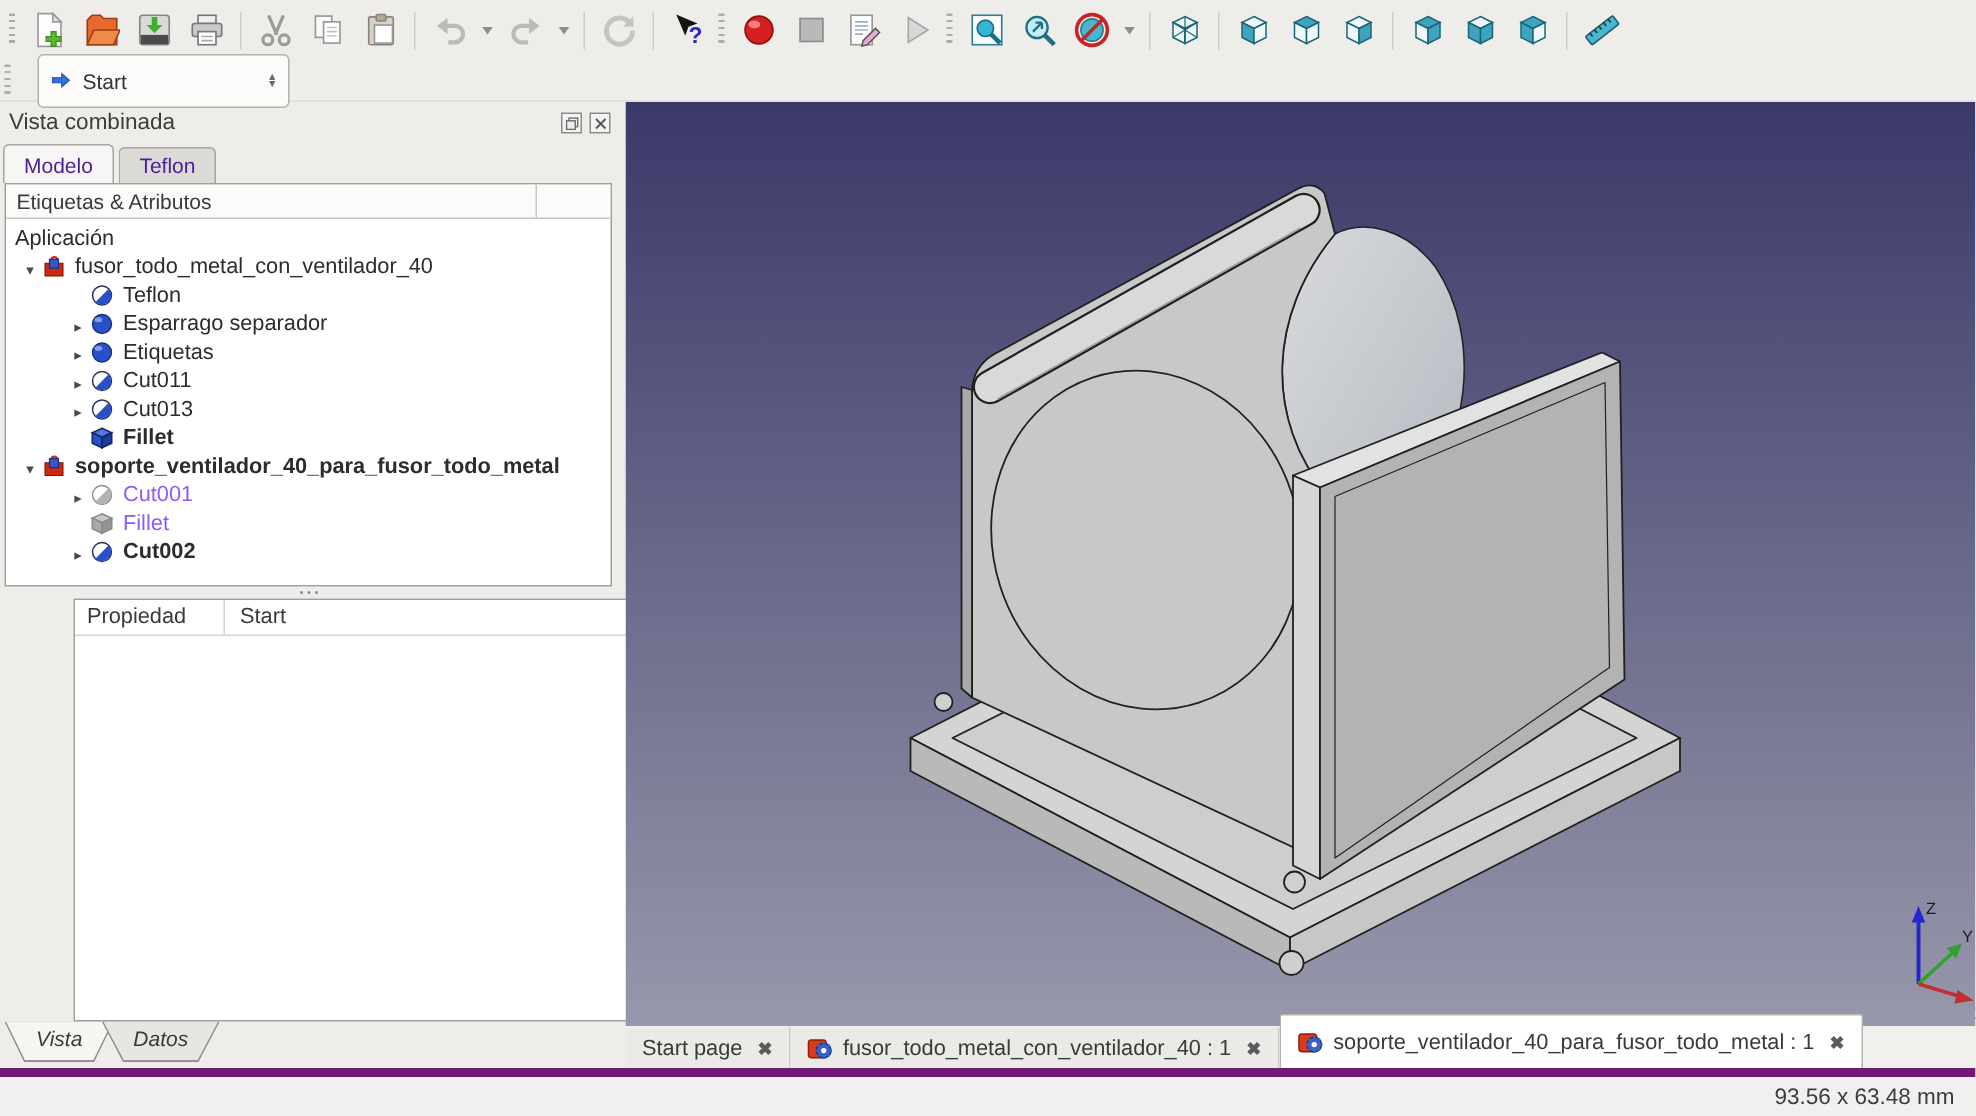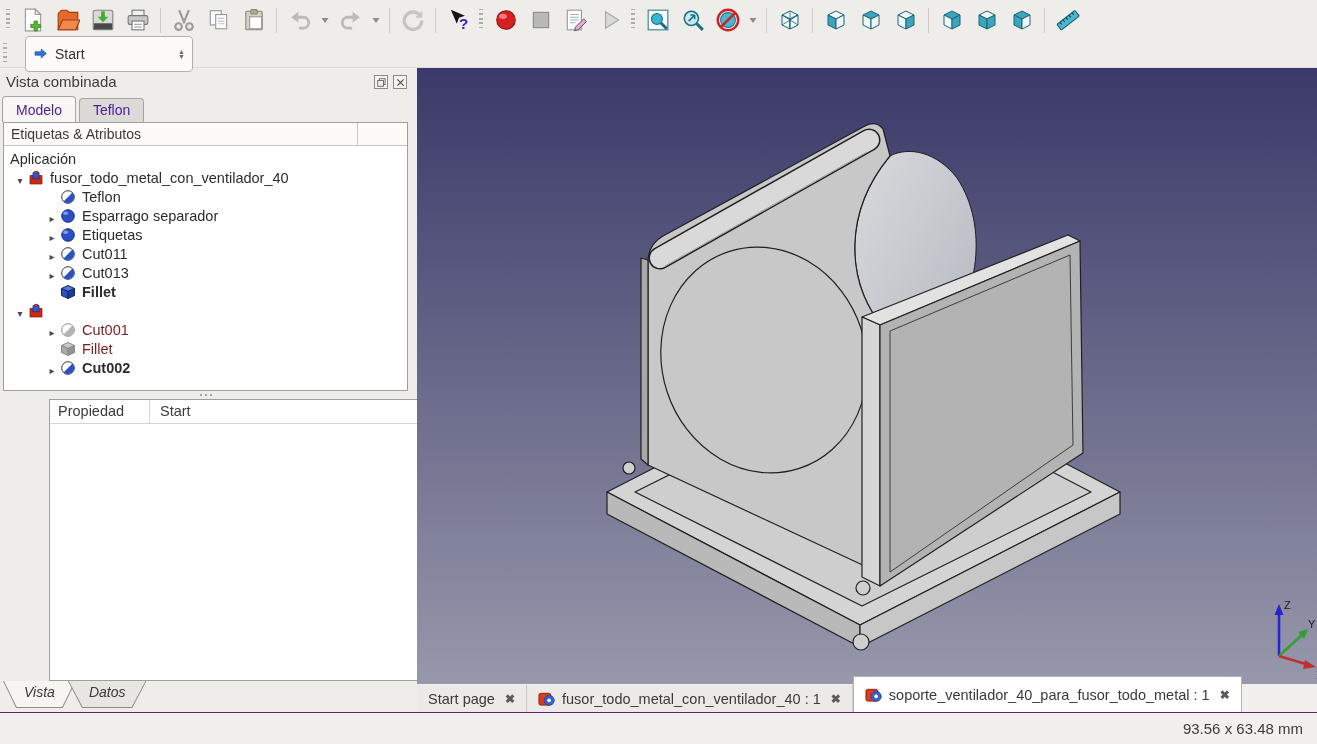--- a/index.html
+++ b/index.html
@@ -46,21 +46,21 @@
   .tree-header .corner { flex:1; }
   .tree-body { padding-top:2px; }
   .tree-row { height:19px; display:flex; align-items:flex-end; font-size:14.5px; color:#2c2c2c; }
   .tree-row .expander { width:16px; text-align:center; font-size:10px; color:#4a4a4a; flex:none; }
   .tree-row .ticon { width:17px; height:16px; margin-right:5px; flex:none; }
   .tree-row .ticon svg { width:16px; height:16px; display:block; }
   .tree-row.lvl1 { padding-left:8px; }
   .tree-row.lvl2 { padding-left:40px; }
   .tree-row.root { padding-left:6px; }
   .tree-row .bold { font-weight:bold; }
-  .tree-row .disabled { color:#7f1d1d; }
+  .tree-row .disabled { color:#8b5cf6; }
   .splitter { position:absolute; top:323px; left:3px; width:405px; height:8px;
     display:flex; align-items:center; justify-content:center; gap:3px; }
   .splitter i { width:2px; height:2px; border-radius:50%; background:#8d8b87; }
   .prop-panel { position:absolute; top:331px; left:3px; width:405px; height:282px;
     background:#fff; border:1px solid #a29f9b;margin-left:46px; }
   .prop-header { height:24px; border-bottom:1px solid #d6d4d0; display:flex;
     font-size:14.5px; color:#3a3a3a; }
   .prop-header .c1 { width:100px; padding:3px 0 0 8px; border-right:1px solid #d6d4d0; }
   .prop-header .c2 { padding:3px 0 0 10px; }
   .bottom-tabs { position:absolute; top:613px; left:3px; display:flex; }
@@ -76,21 +76,21 @@
   .doc-tabbar { position:absolute; top:684px; left:417px; width:900px; height:28px;
     background:#f1f0ed; display:flex; align-items:flex-end; }
   .doc-tab { height:27px; display:flex; align-items:center; gap:7px; padding:0 11px;
     font-size:14.5px; color:#3a3a3a; border-right:1px solid #cbc9c5; background:#eceae7; }
   .doc-tab.active { background:#fff; border:1px solid #b7b5b1; border-bottom:none;
     height:36px; border-radius:2px 2px 0 0; }
   .doc-tab .dicon svg { width:17px; height:17px; display:block; }
   .doc-tab .close { font-size:12px; font-weight:bold; color:#5b5b5b; margin-left:3px; }
   
   .status-bar { position:absolute; top:712px; left:0; width:1317px; height:32px;
-    background:#f1f0ee; border-top:1px solid #701a75; display:flex; align-items:center;
+    background:#f1f0ee; border-top:6px solid #701a75; display:flex; align-items:center;
     justify-content:flex-end; padding-right:14px; font-size:15px; color:#3c3c3c; }
 </style>
 </head>
 <body>
 
 <div class="tb-row1" id="toolbar-main">
     <span class="tb-handle"></span>
     <button class="tb-btn">
       <span class="icon">
         <svg viewBox="0 0 22 22">
@@ -471,20 +471,21 @@
         </div>
         <div class="tree-row lvl1">
           <span class="expander">▾</span>
           <span class="ticon">
             <svg viewBox="0 0 16 16">
               <path d="M6 5V3.6a2.2 2.2 0 0 1 4.4 0V5" fill="none" stroke="#cc2a10" stroke-width="1.4"></path>
               <path d="M2 5.5h12v8.5H2z" fill="#cc2a10" stroke="#7e1504" stroke-width="0.7"></path>
               <rect x="5" y="2.8" width="6" height="6" fill="#3556c8" stroke="#1c2f80" stroke-width="0.8"></rect>
             </svg>
           </span>
+          <span class="tlabel bold">soporte_ventilador_40_para_fusor_todo_metal</span>
         </div>
         <div class="tree-row lvl2">
           <span class="expander">▸</span>
           <span class="ticon">
             <svg viewBox="0 0 16 16">
               <circle cx="8" cy="8" r="6.3" fill="#fff" stroke="#8f8f8f"></circle>
               <path d="M3.55 12.45L12.45 3.55A6.3 6.3 0 0 1 3.55 12.45Z" fill="#b2b2b2" stroke="none"></path>
             </svg>
           </span>
           <span class="tlabel disabled">Cut001</span>

